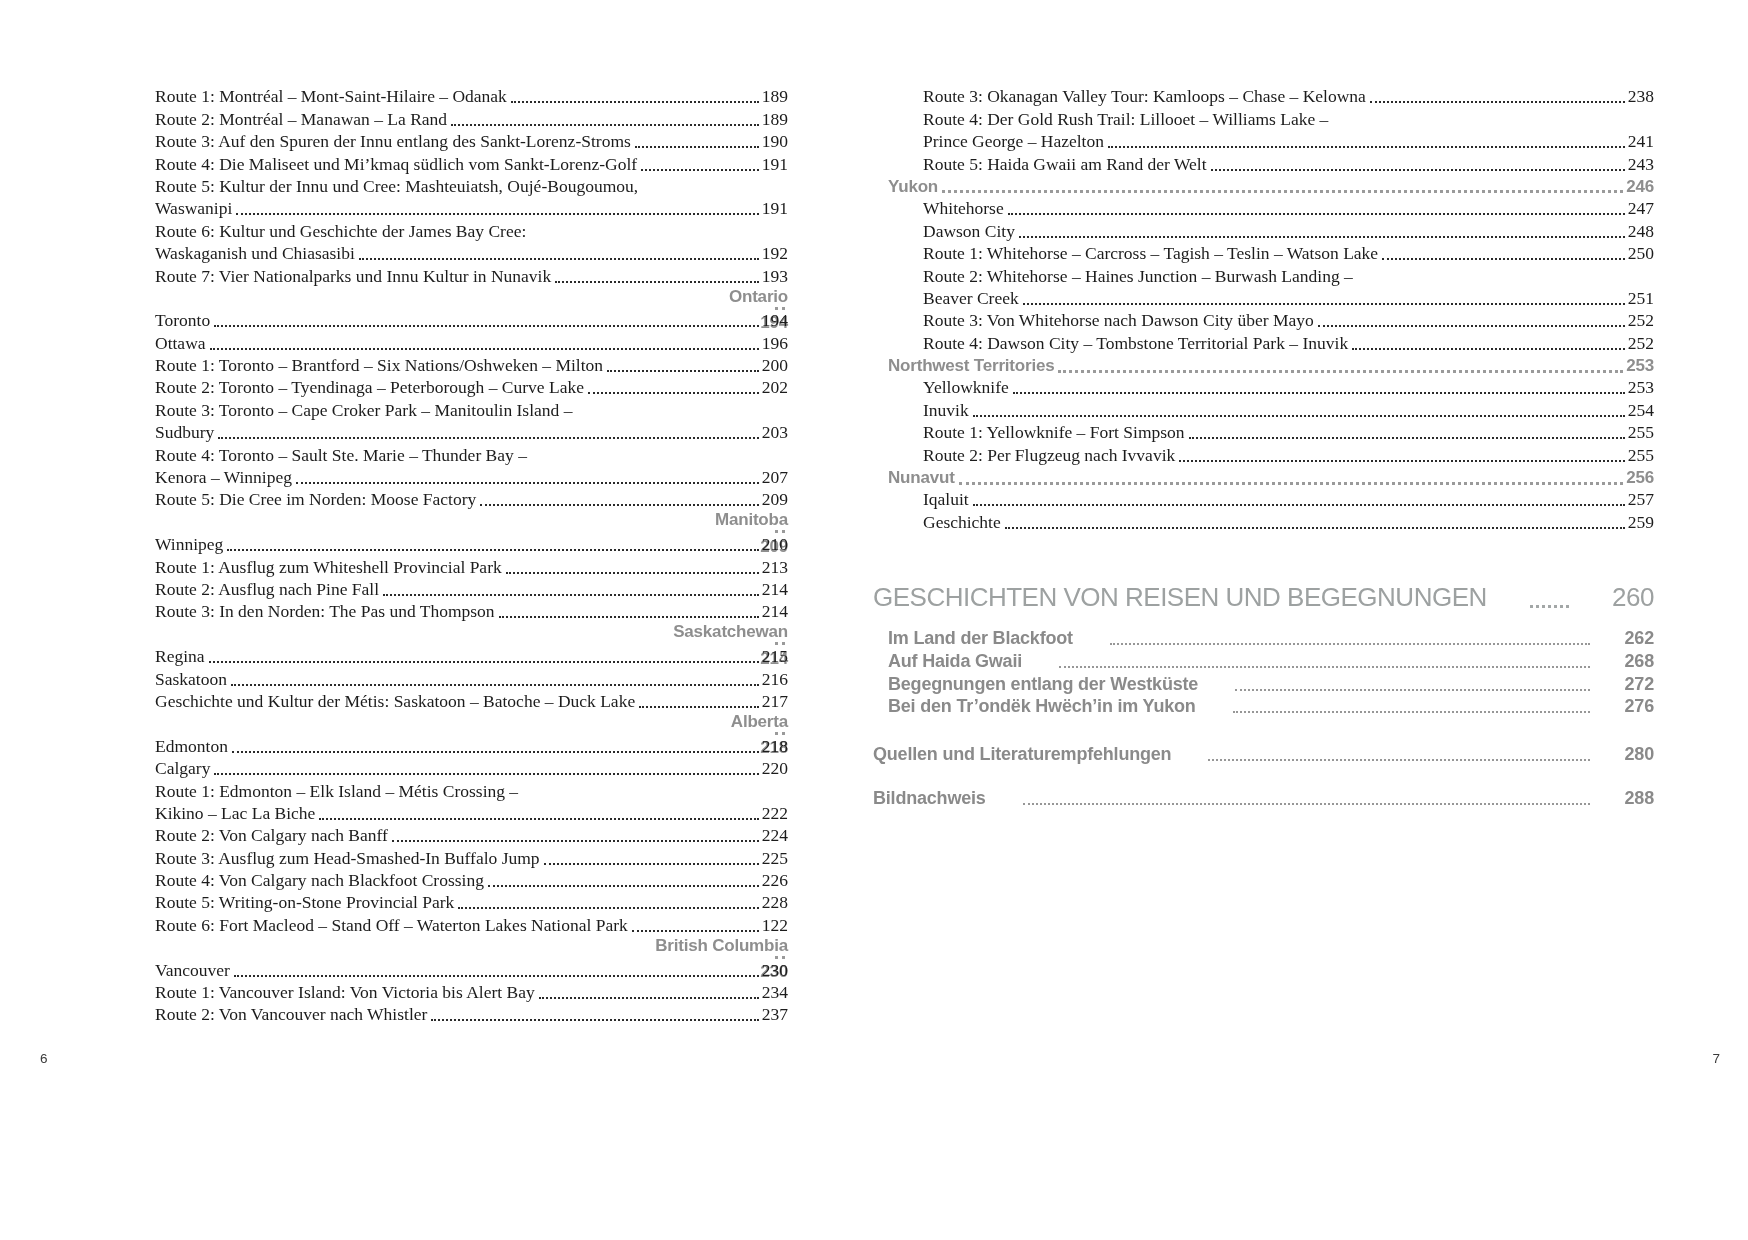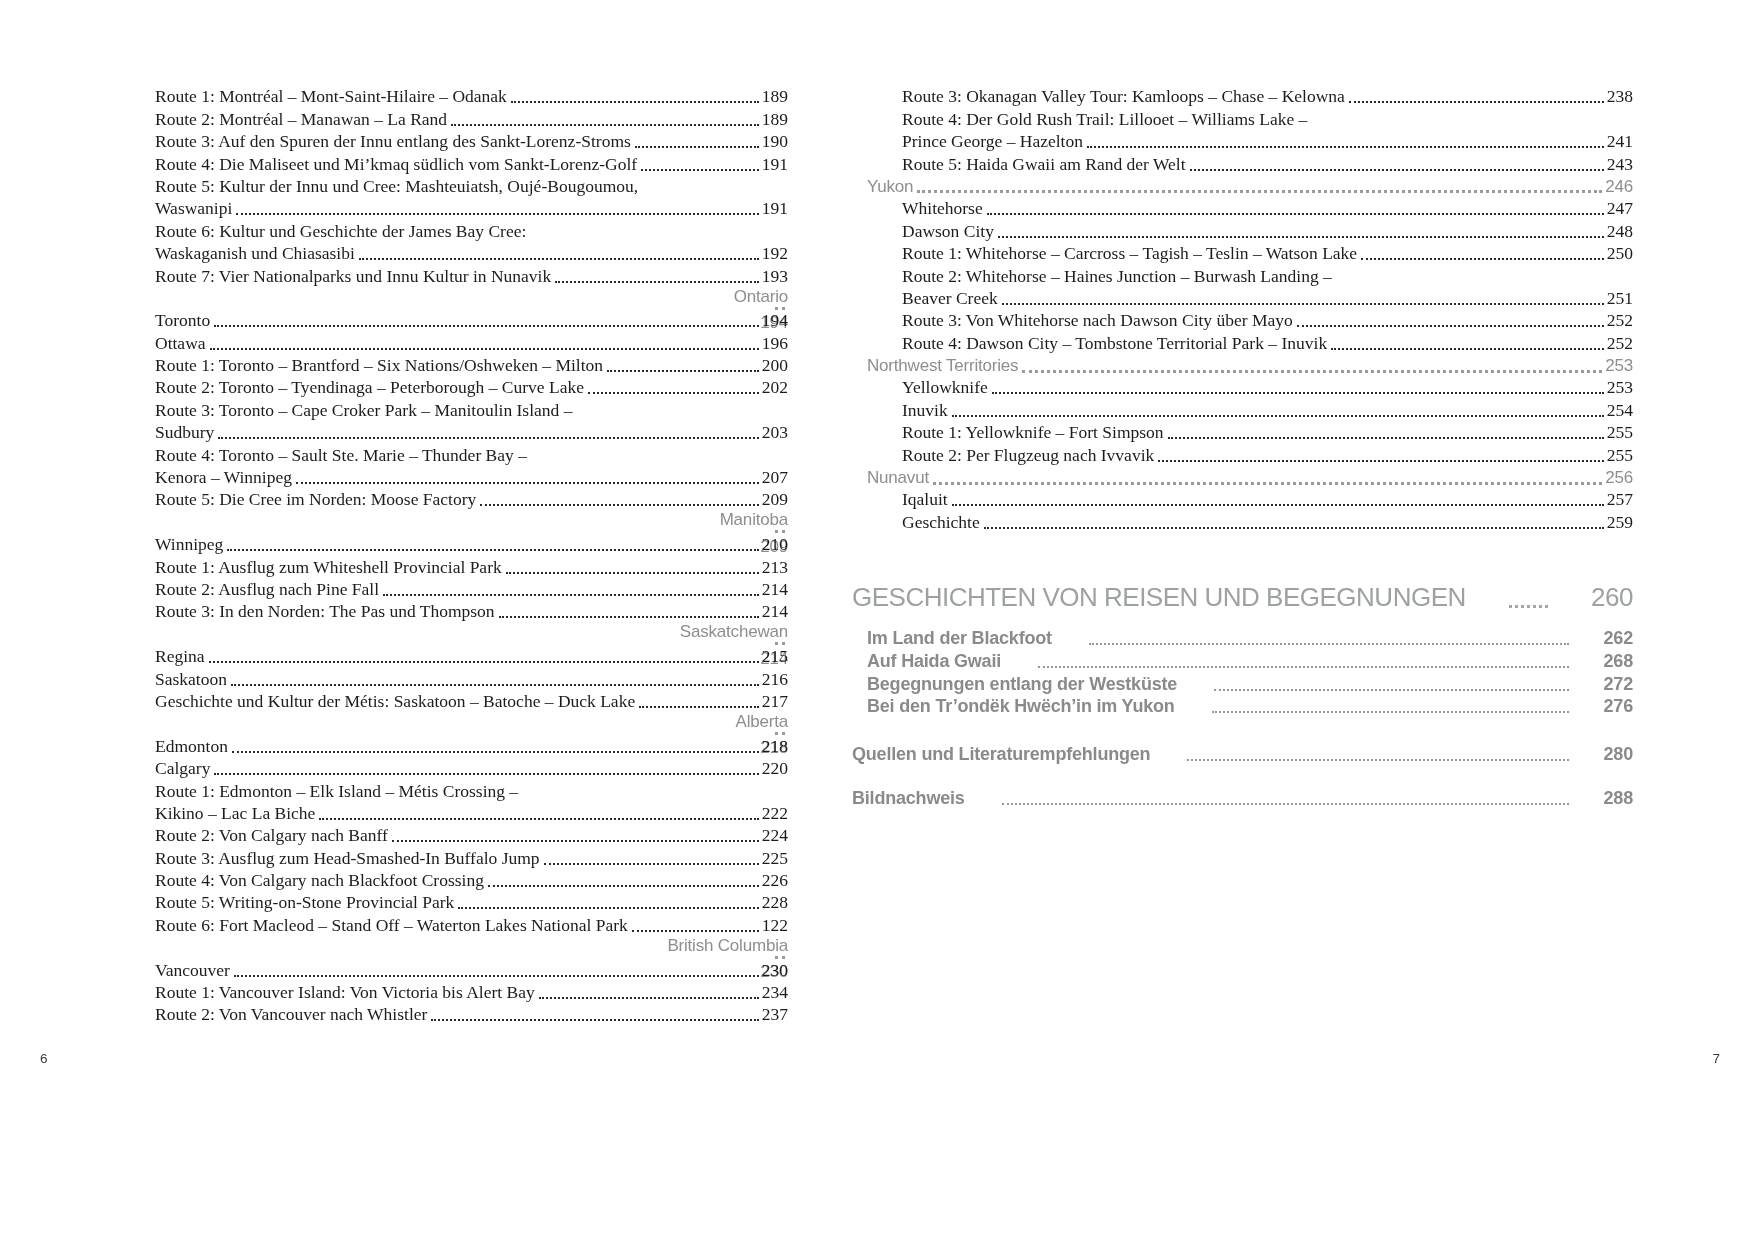--- a/index.html
+++ b/index.html
@@ -2,40 +2,40 @@
 <html><head>
 <meta charset="utf-8">
 <style>
   html,body { margin:0; padding:0; background:#ffffff; }
   .spread {
     position:relative; width:1748px; height:1240px; background:#ffffff;
     font-family:"Liberation Serif", serif; overflow:hidden;
   }
   .col { position:absolute; top:85px; }
   .col-left  { left:120px; width:668px; }
-  .col-right { left:852px; width:781px; }
+  .col-right { left:873px; width:781px; }
 
   .row { display:flex; align-items:flex-end; height:22.4px; }
   .label   { white-space:nowrap; }
   .pagenum { white-space:nowrap; }
 
   
   .row-entry {
     font-family:"Liberation Serif", serif; font-size:17.5px; color:#1c1c1c;
   }
   .col-left  .row-entry { padding-left:35px; }
   .col-right .row-entry { padding-left:50px; }
   .row-entry .leader {
     flex:1 1 auto; min-width:10px;
     border-bottom:2.2px dotted #2a2a2a; margin:0 3px 4px 4px;
   }
 
   
   .row-section {
-    font-family:"Liberation Sans", sans-serif; font-weight:400;
+    font-family:"Liberation Sans", sans-serif; font-weight:700;
     font-size:17px; color:#8e8e8e; letter-spacing:-0.2px;
   }
   .col-left  .row-section { padding-left:0;flex-direction:column; }
   .col-right .row-section { padding-left:15px; }
   .row-section .leader {
     flex:1 1 auto; min-width:10px;
     border-bottom:3px dotted #9a9a9a; margin:0 3px 3.5px 4px;
   }
 
   

